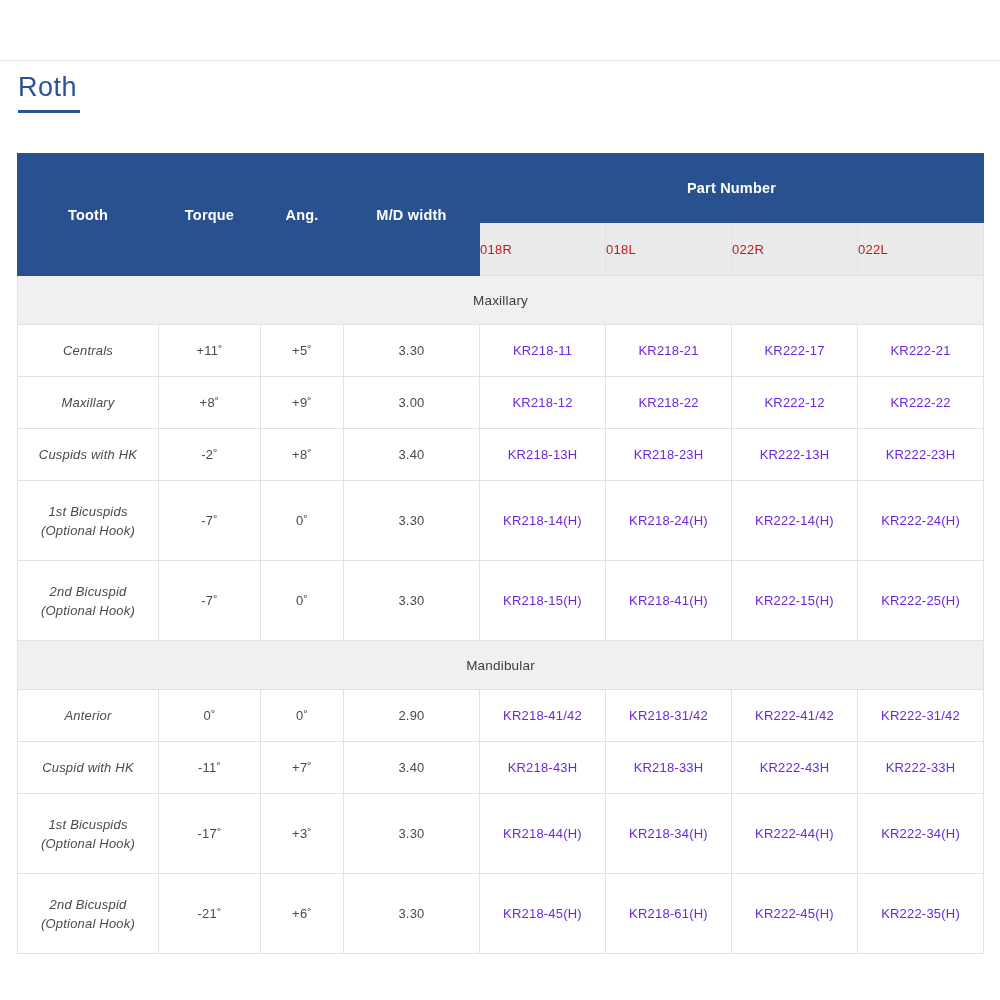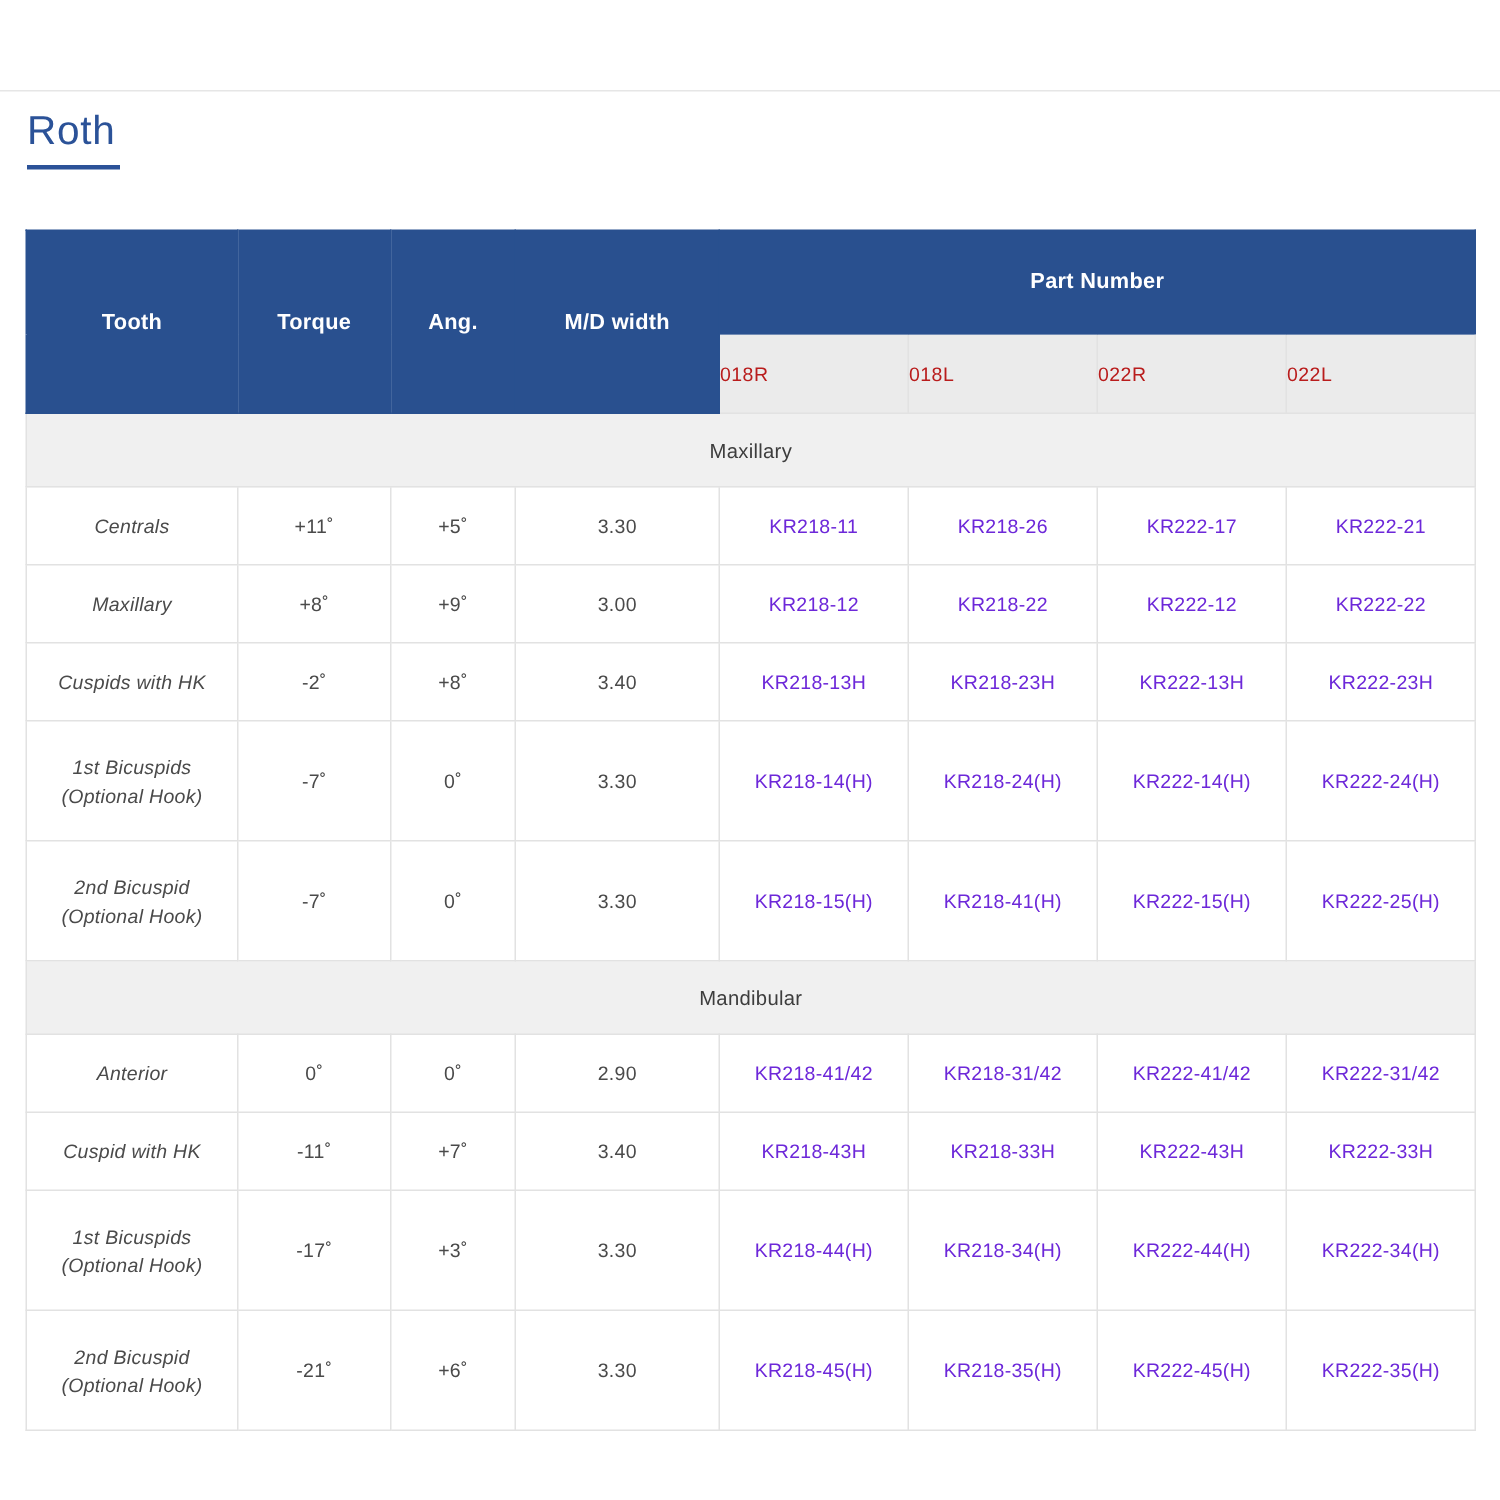--- a/index.html
+++ b/index.html
@@ -165,21 +165,21 @@
         <tr class="section">
           <td colspan="8">Maxillary</td>
         </tr>
 
         <tr>
           <td class="tooth">Centrals</td>
           <td>+11˚</td>
           <td>+5˚</td>
           <td>3.30</td>
           <td class="part">KR218-11</td>
-          <td class="part">KR218-26</td>
+          <td class="part">KR218-21</td>
           <td class="part">KR222-17</td>
           <td class="part">KR222-21</td>
         </tr>
 
         <tr>
           <td class="tooth">Maxillary</td>
           <td>+8˚</td>
           <td>+9˚</td>
           <td>3.00</td>
           <td class="part">KR218-12</td>
@@ -269,21 +269,21 @@
 
         <tr class="tall">
           <td class="tooth">
             <span class="two-line">2nd Bicuspid</span>
             <span class="two-line">(Optional Hook)</span>
           </td>
           <td>-21˚</td>
           <td>+6˚</td>
           <td>3.30</td>
           <td class="part">KR218-45(H)</td>
-          <td class="part">KR218-35(H)</td>
+          <td class="part">KR218-61(H)</td>
           <td class="part">KR222-45(H)</td>
           <td class="part">KR222-35(H)</td>
         </tr>
 
       </tbody>
     </table>
   </div>
 
 </div>
 

